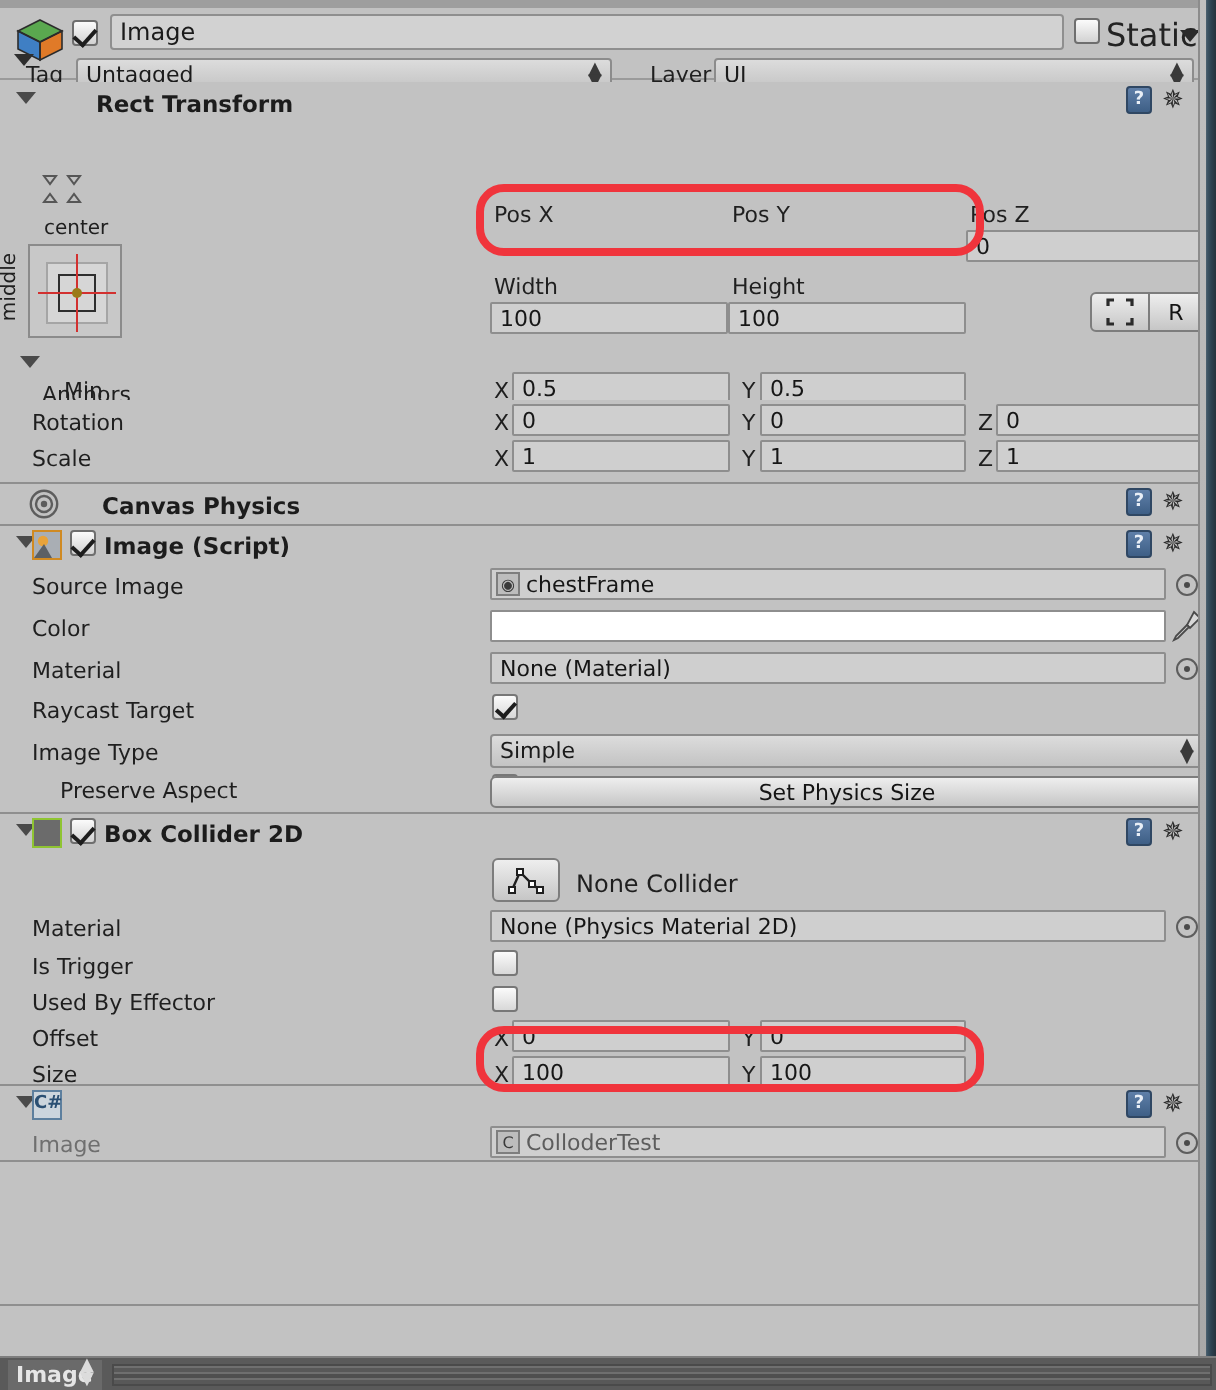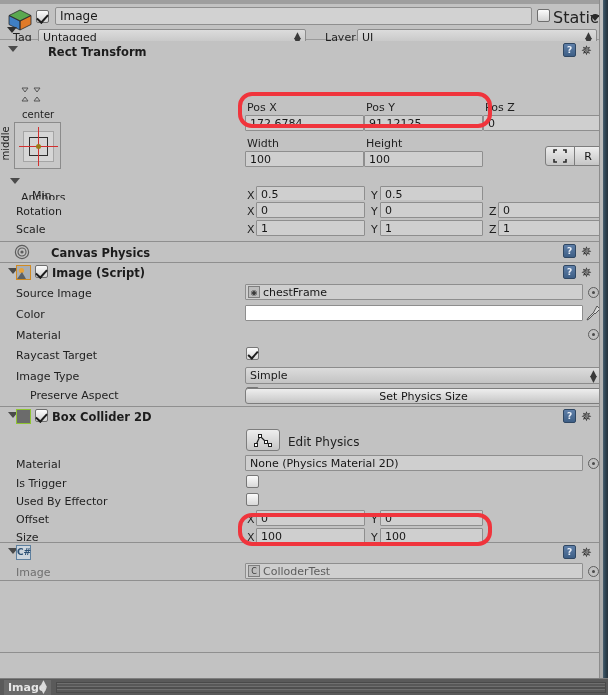--- a/index.html
+++ b/index.html
@@ -283,22 +283,20 @@
       <div class="anchor-inner"></div>
       <div class="anchor-rect"></div>
       <div class="anchor-h"></div>
       <div class="anchor-v"></div>
       <div class="anchor-pivot"></div>
     </div>
 
     <span class="lbl" style="left:247px; top:60px;">Pos X</span>
     <span class="lbl" style="left:366px; top:60px;">Pos Y</span>
     <span class="lbl" style="left:485px; top:60px;">Pos Z</span>
-    <div class="field" style="left:245px; top:74px; width:119px;">172.6784</div>
-    <div class="field" style="left:364px; top:74px; width:119px;">91.12125</div>
     <div class="field" style="left:483px; top:74px; width:119px;">0</div>
 
     <span class="lbl" style="left:247px; top:96px;">Width</span>
     <span class="lbl" style="left:366px; top:96px;">Height</span>
     <div class="field" style="left:245px; top:110px; width:119px;">100</div>
     <div class="field" style="left:364px; top:110px; width:119px;">100</div>
 
     <div class="btn" style="left:545px; top:105px; width:30px; height:20px; border-radius:3px 0 0 3px;">
       <svg width="14" height="14" viewBox="0 0 14 14" style="margin-top:2px">
         <path d="M1,4 L1,1 L4,1 M10,1 L13,1 L13,4 M13,10 L13,13 L10,13 M4,13 L1,13 L1,10" fill="none" stroke="#2b2b2b" stroke-width="1.6"></path>
@@ -387,20 +385,21 @@
     <span class="obj-dot" style="left:588px; top:24px;"></span>
 
     <span class="lbl" style="left:16px; top:45px;">Color</span>
     <div class="field white" style="left:245px; top:42px; width:338px;"></div>
     <svg style="position:absolute;left:586px;top:42px" width="15" height="16" viewBox="0 0 15 16">
       <path d="M11,1 L14,4 L9,9 L7.5,7.5 Z" fill="#d8d8d8" stroke="#4a4a4a" stroke-width="0.9"></path>
       <path d="M7.5,7.5 L2,13 L1,15 L3,14 L8.5,8.5 Z" fill="#cfcfcf" stroke="#4a4a4a" stroke-width="0.9"></path>
     </svg>
 
     <span class="lbl" style="left:16px; top:66px;">Material</span>
+    <div class="field" style="left:245px; top:63px; width:338px;">None (Material)</div>
     <span class="obj-dot" style="left:588px; top:66px;"></span>
 
     <span class="lbl" style="left:16px; top:86px;">Raycast Target</span>
     <span class="small-chk on" style="left:246px; top:84px;"></span>
 
     <span class="lbl" style="left:16px; top:107px;">Image Type</span>
     <div class="popup" style="left:245px; top:104px; width:357px;">
       <span>Simple</span>
       <span class="updown">▲<br>▼</span>
     </div>
@@ -425,21 +424,21 @@
 
     <div class="btn" style="left:246px; top:22px; width:34px; height:22px;">
       <svg width="20" height="14" viewBox="0 0 20 14" style="margin-top:3px">
         <path d="M3,12 L7,3 L13,9 L17,12" fill="none" stroke="#1f1f1f" stroke-width="1.2"></path>
         <rect x="1.5" y="10.5" width="3" height="3" fill="#fff" stroke="#1f1f1f" stroke-width="1"></rect>
         <rect x="5.5" y="1.5" width="3" height="3" fill="#fff" stroke="#1f1f1f" stroke-width="1"></rect>
         <rect x="11.5" y="7.5" width="3" height="3" fill="#fff" stroke="#1f1f1f" stroke-width="1"></rect>
         <rect x="15.5" y="10.5" width="3" height="3" fill="#fff" stroke="#1f1f1f" stroke-width="1"></rect>
       </svg>
     </div>
-    <span class="lbl" style="left:288px; top:28px; font-size:12px;">Edit Physics</span>
+    <span class="lbl" style="left:288px; top:28px; font-size:12px;">None Collider</span>
 
     <span class="lbl" style="left:16px; top:51px;">Material</span>
     <div class="field" style="left:245px; top:48px; width:338px;">None (Physics Material 2D)</div>
     <span class="obj-dot" style="left:588px; top:51px;"></span>
 
     <span class="lbl" style="left:16px; top:70px;">Is Trigger</span>
     <span class="small-chk" style="left:246px; top:68px;"></span>
 
     <span class="lbl" style="left:16px; top:88px;">Used By Effector</span>
     <span class="small-chk" style="left:246px; top:86px;"></span>

